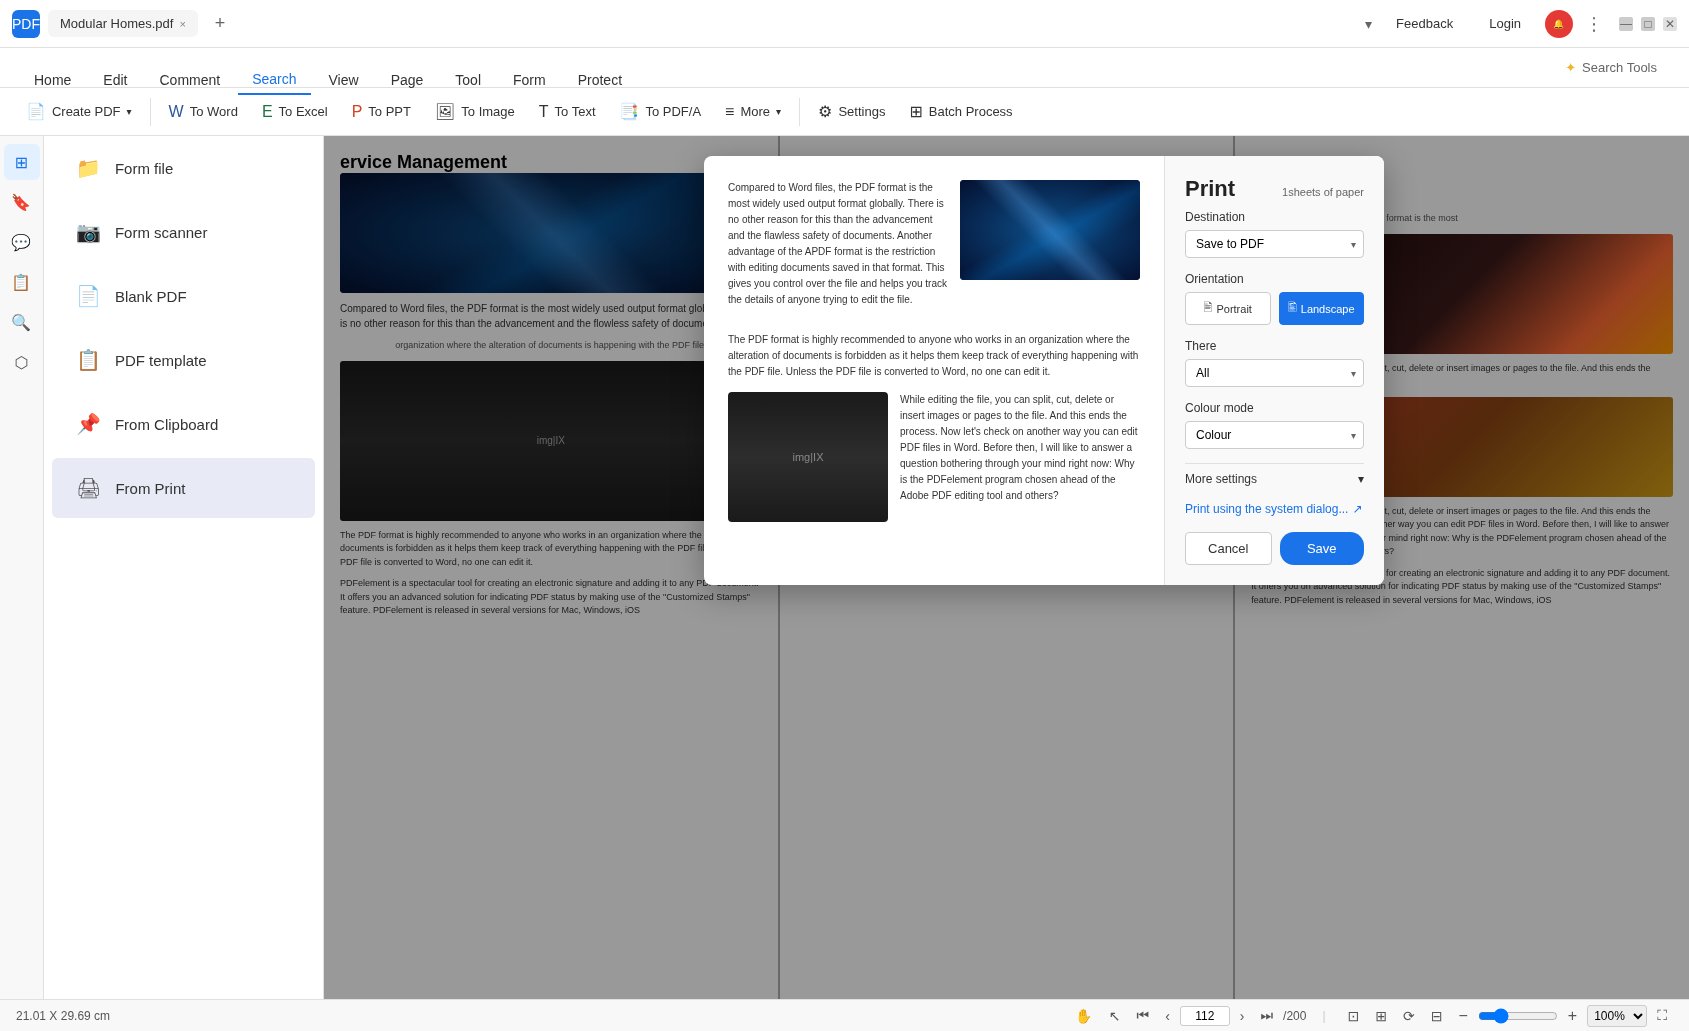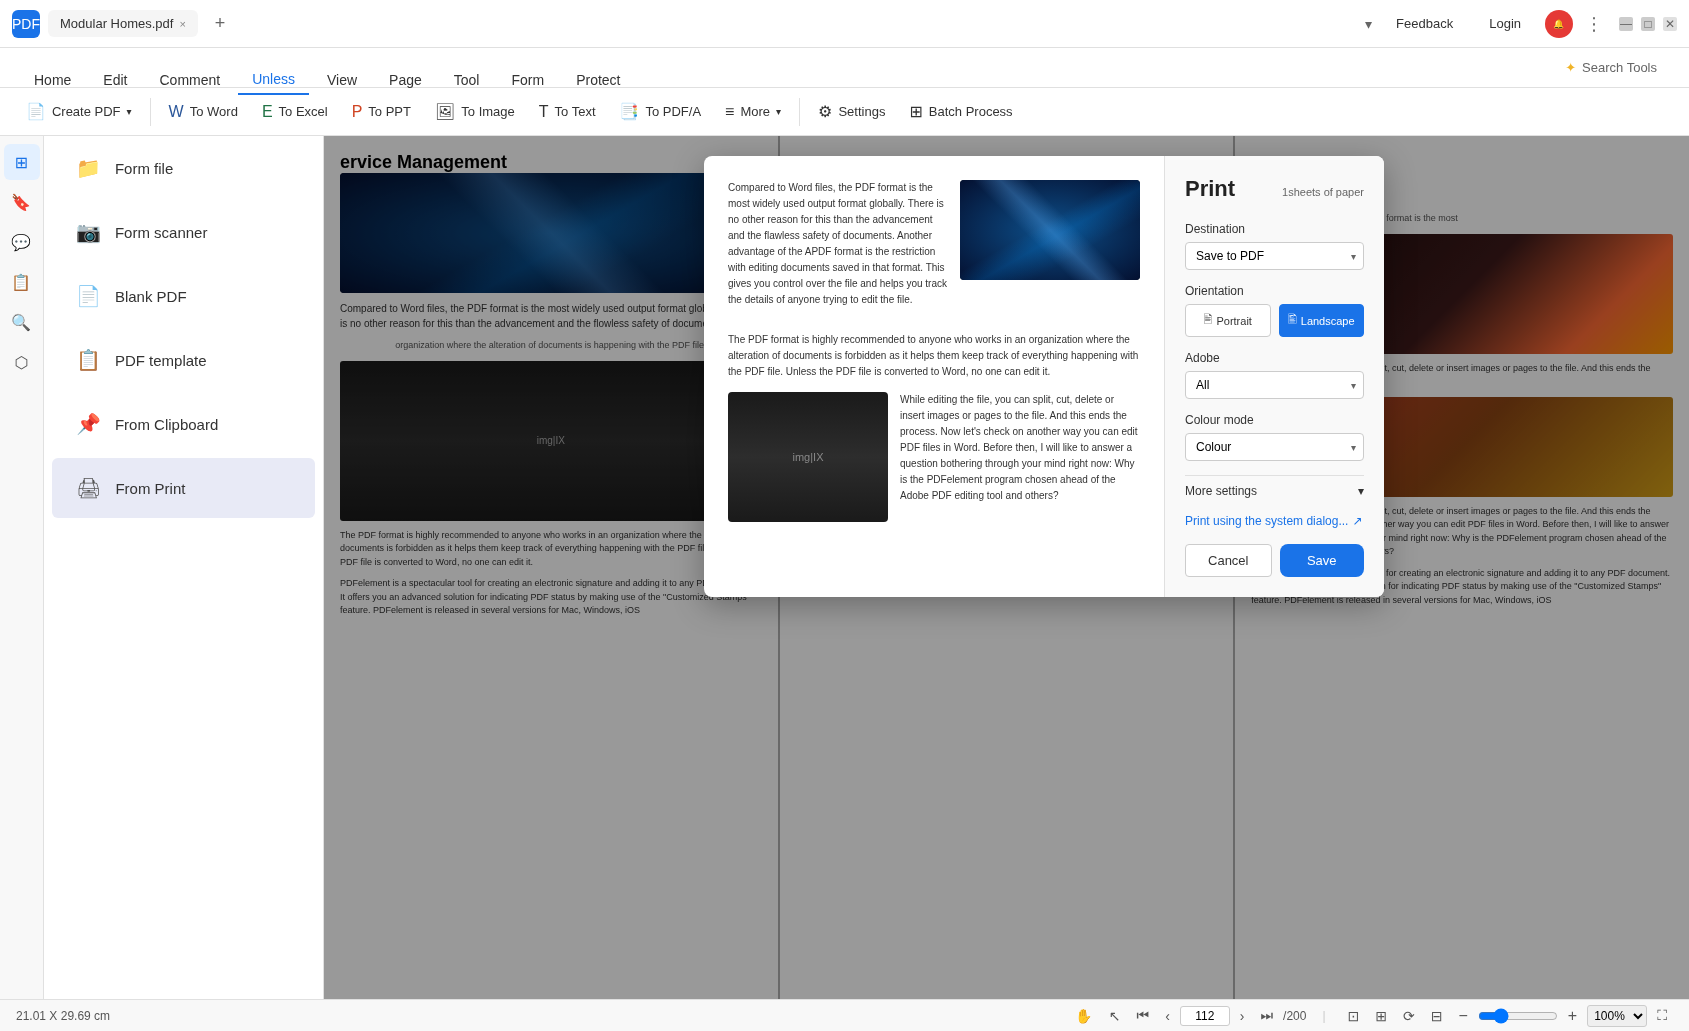--- a/index.html
+++ b/index.html
@@ -294,21 +294,21 @@
       border-radius: 4px;
       font-size: 13px;
       cursor: pointer;
       background: white;
       color: #333;
     }
     .btn-save {
       flex: 1;
       padding: 8px;
       border: none;
-      border-radius: 8px;
+      border-radius: 14px;
       font-size: 13px;
       cursor: pointer;
       background: #1a73e8;
       color: white;
     }
 
     
     .statusbar {
       height: 32px;
       background: #f8f8f8;
@@ -401,21 +401,21 @@
     <button class="win-btn">—</button>
     <button class="win-btn">□</button>
     <button class="win-btn" style="background:#e0e0e0;">✕</button>
   </div>
 </div>
 
 <div class="menubar">
   <span class="menu-item">Home</span>
   <span class="menu-item">Edit</span>
   <span class="menu-item">Comment</span>
-  <span class="menu-item active">Unless</span>
+  <span class="menu-item active">Search</span>
   <span class="menu-item">View</span>
   <span class="menu-item">Page</span>
   <span class="menu-item">Tool</span>
   <span class="menu-item">Form</span>
   <span class="menu-item">Protect</span>
   <div class="menubar-spacer"></div>
   <div class="search-tools">
     <span class="search-icon-sm">✦</span>
     <span>Search Tools</span>
   </div>
@@ -567,21 +567,21 @@
               <div class="server-img">
                   <span style="color:#888;font-size:11px;">img|IX</span>
                 </div>
             </div>
             <p style="font-size:10px;line-height:1.6;color:#333;">While editing the file, you can split, cut, delete or insert images or pages to the file. And this ends the process. Now let's check on another way you can edit PDF files in Word. Before then, I will like to answer a question bothering through your mind right now: Why is the PDFelement program chosen ahead of the Adobe PDF editing tool and others?</p>
           </div>
           <div style="clear:both;"></div>
         </div>
 
         <div class="print-right">
-          <div style="display:flex;align-items:baseline;justify-content:space-between;margin-bottom:16px;">
+          <div style="display:flex;align-items:baseline;justify-content:space-between;margin-bottom:4px;">
             <span class="print-title">Print</span>
             <span style="font-size:11px;color:#666;text-align:right;">1sheets of paper</span>
           </div>
 
           <div class="print-label">Destination</div>
           <div class="print-select-wrapper">
             <select>
               <option>Save to PDF</option>
             </select>
             <span class="select-arrow">▾</span>
@@ -592,21 +592,21 @@
             <button class="orient-btn">
               <span>🖹</span>
               <span>Portrait</span>
             </button>
             <button class="orient-btn active">
               <span>🖺</span>
               <span>Landscape</span>
             </button>
           </div>
 
-          <div class="print-label">Adobe</div>
+          <div class="print-label">There</div>
           <div class="print-select-wrapper">
             <select>
               <option>All</option>
             </select>
             <span class="select-arrow">▾</span>
           </div>
 
           <div class="print-label">Colour mode</div>
           <div class="print-select-wrapper">
             <select>

